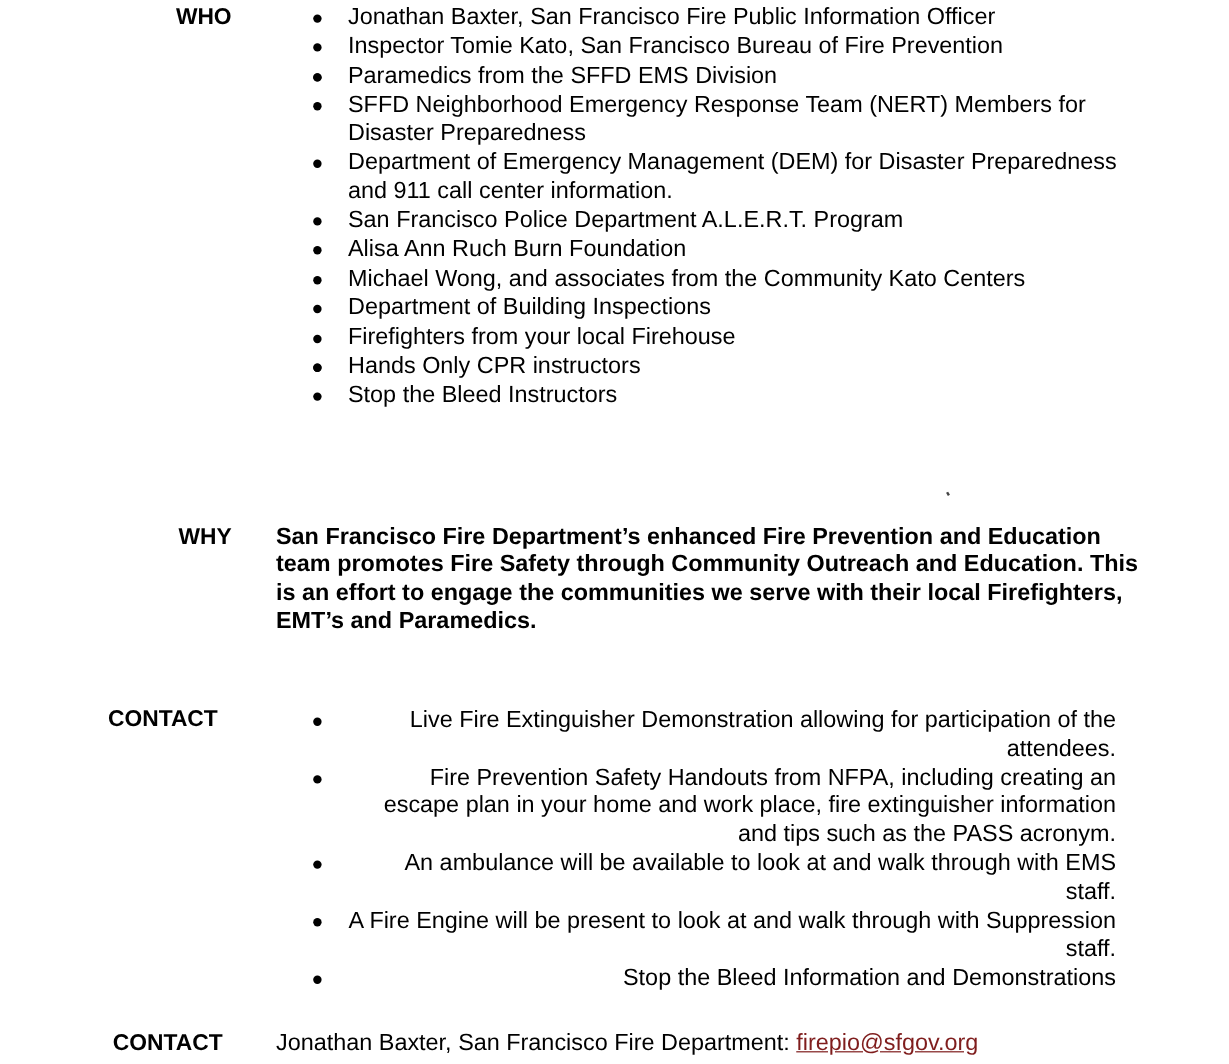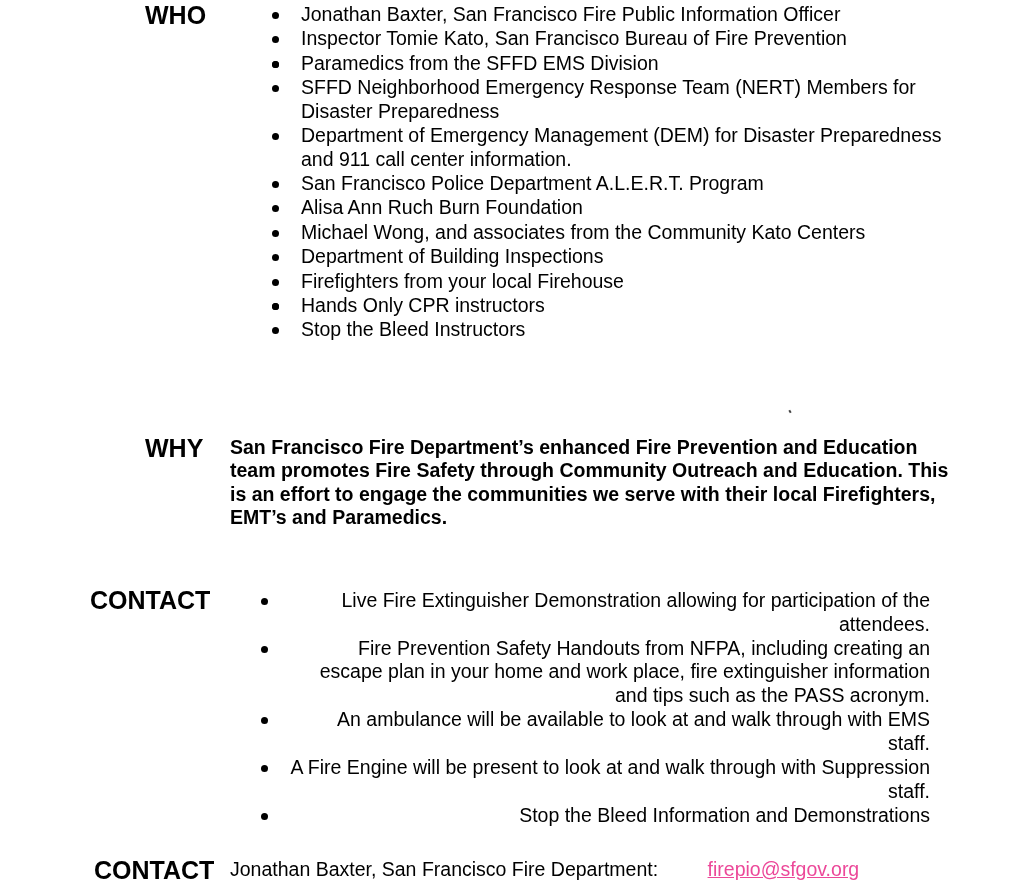--- a/index.html
+++ b/index.html
@@ -17,21 +17,21 @@
       color: #000000;
     }
     .section {
       position: absolute;
       left: 0;
       width: 1024px;
     }
     .label {
       position: absolute;
       font-weight: bold;
-      font-size: 25px;
+      font-size: 19px;
       line-height: 24px;
       text-align: right;
     }
     ul.bullets {
       position: absolute;
       left: 290px;
       margin: 0;
       padding: 0;
       list-style: none;
       width: 660px;
@@ -57,40 +57,39 @@
       line-height: 23.4px;
       font-weight: bold;
     }
     .contact-text {
       position: absolute;
       left: 230px;
       line-height: 24px;
       white-space: nowrap;
     }
     .contact-text a {
-      color: #ec4899;
+      color: #7f1d1d;
       text-decoration: underline;
-      margin-left: 44px;
     }
     .tick-mark {
       position: absolute;
       left: 789px;
       top: 410px;
       width: 2px;
       height: 3px;
       background: #444;
       transform: rotate(-30deg);
     }
   </style>
 </head>
 <body>
 
 <div class="section" style="top:0;">
   <div class="label" style="left:145px; top:3px; width:48px;">WHO</div>
-  <ul class="bullets" id="who-list" style="top:3px;margin-left:11px;">
+  <ul class="bullets" id="who-list" style="top:3px;">
       <li><span class="bullet"></span><span>Jonathan Baxter, San Francisco Fire Public Information Officer</span></li>
       <li><span class="bullet"></span><span>Inspector Tomie Kato, San Francisco Bureau of Fire Prevention</span></li>
       <li><span class="bullet"></span></li>
       <li><span class="bullet"></span><span>Paramedics from the SFFD EMS Division</span></li>
       <li><span class="bullet"></span><span>SFFD Neighborhood Emergency Response Team (NERT) Members for Disaster Preparedness</span></li>
       <li><span class="bullet"></span><span>Department of Emergency Management (DEM) for Disaster Preparedness and 911 call center information.</span></li>
       <li><span class="bullet"></span><span>San Francisco Police Department A.L.E.R.T. Program</span></li>
       <li><span class="bullet"></span><span>Alisa Ann Ruch Burn Foundation</span></li>
       <li><span class="bullet"></span><span>Michael Wong, and associates from the Community Kato Centers</span></li>
       <li><span class="bullet"></span><span>Department of Building Inspections</span></li>

